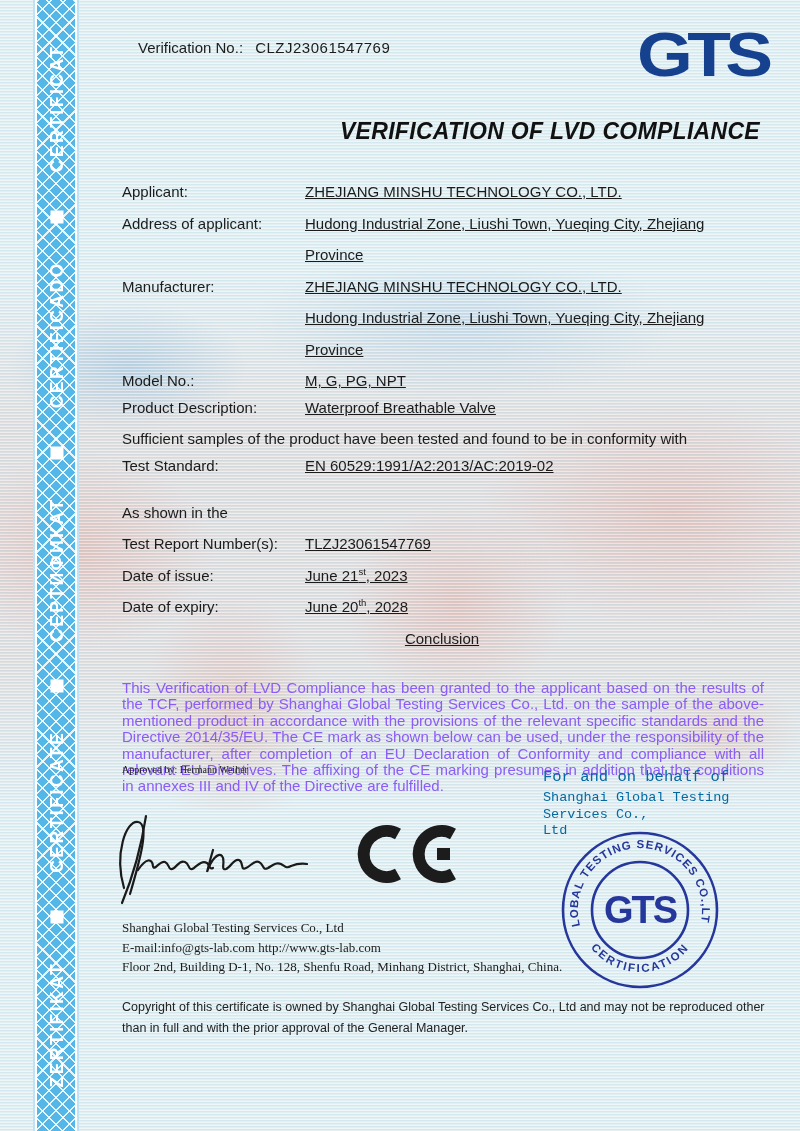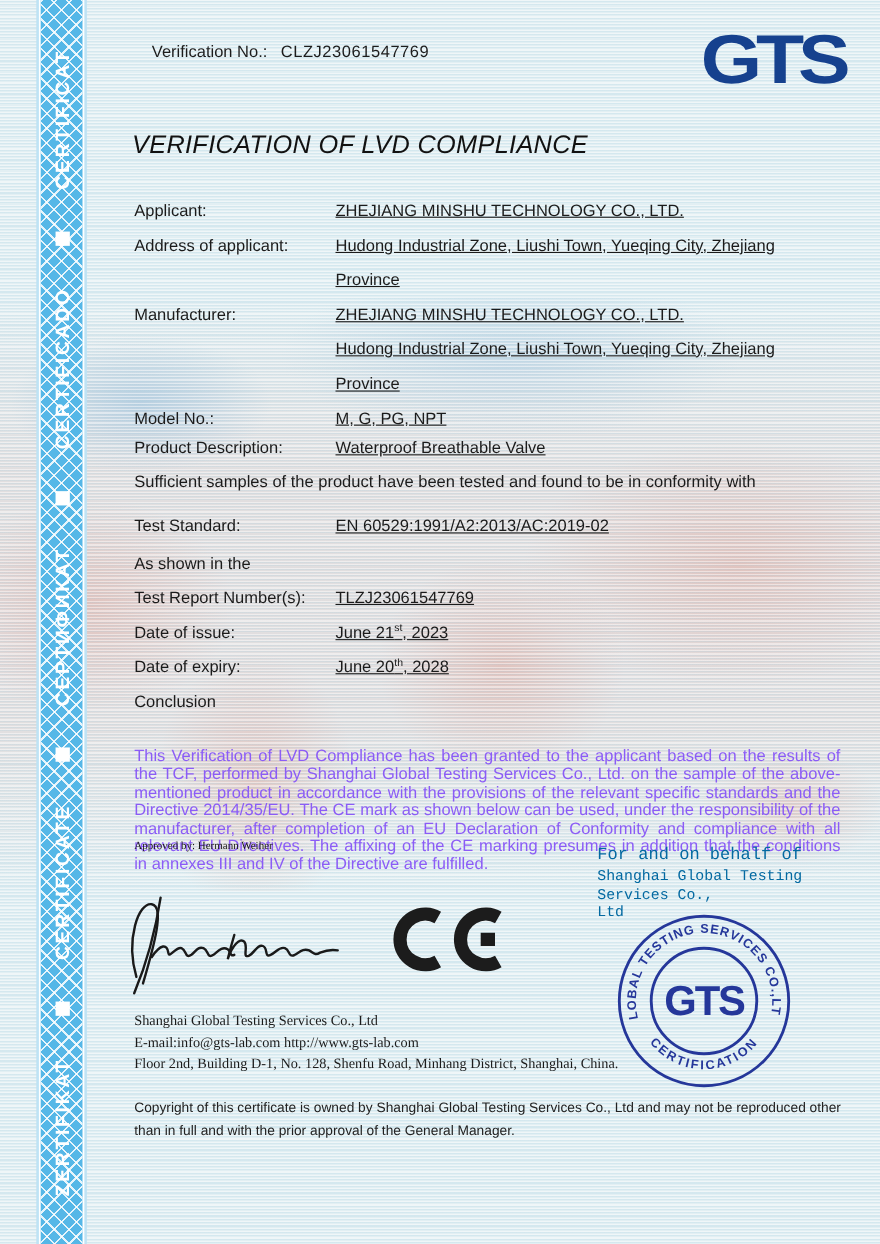--- a/index.html
+++ b/index.html
@@ -32,30 +32,30 @@
     justify-content:space-between;box-sizing:border-box;padding:0 44px;}
   .vword{color:#ffffff;font-weight:bold;font-size:17.5px;letter-spacing:2.5px;white-space:nowrap;}
   .vsq{width:13px;height:13px;background:#ffffff;flex:none;}
   
   .abs{position:absolute;z-index:4;}
   .verif{top:39px;left:122px;font-size:15px;color:#1c1c1c;}
   .verif .lab{display:inline-block;width:113px;margin-left:16px;}
   .verif .num{display:inline-block;letter-spacing:.5px;}
   .logo{top:18px;right:32px;font-size:64px;font-weight:bold;color:#16418e;letter-spacing:-5px;
     transform:scale(1.12,0.98);transform-origin:right top;}
-  .title{top:118px;left:120px;width:640px;text-align:left;font-size:23px;font-weight:normal;
+  .title{top:118px;left:120px;width:640px;text-align:right;font-size:23px;font-weight:bold;
     font-style:italic;color:#111;letter-spacing:.3px;}
   .fields{top:182px;left:122px;width:640px;font-size:15px;color:#1b1b1b;}
   .frow{display:flex;height:31.5px;line-height:20px;}
   .frow.tight{height:26.5px;}
-  .frow.wide{height:47px;align-items:center;}
+  .frow.wide{height:47px;}
   .frow .lbl{width:183px;flex:none;}
   .frow .val{flex:1;text-decoration:underline;}
   .frow .full{flex:1;}
-  .concl{}
+  .concl{text-decoration:underline;text-align:center;}
   sup.ord{font-size:9.5px;vertical-align:super;line-height:0;}
   .para{top:652px;left:122px;width:642px;font-size:15px;line-height:16.4px;color:#8b5cf6;
     text-align:justify;margin-top:28px;}
   .approved{top:764px;left:122px;font-family:"Liberation Serif",serif;font-size:10px;color:#1b1b1b;}
   .behalf{top:768px;left:543px;font-family:Liberation Mono, monospace;color:#0369a1;}
   .behalf .b1{font-size:15.5px;margin-bottom:4px;}
   .behalf .b2{font-size:13.5px;line-height:16.5px;}
   .sigsvg{top:808px;left:110px;}
   .cesvg{top:818px;left:354px;}
   .sealsvg{top:826px;left:556px;}

